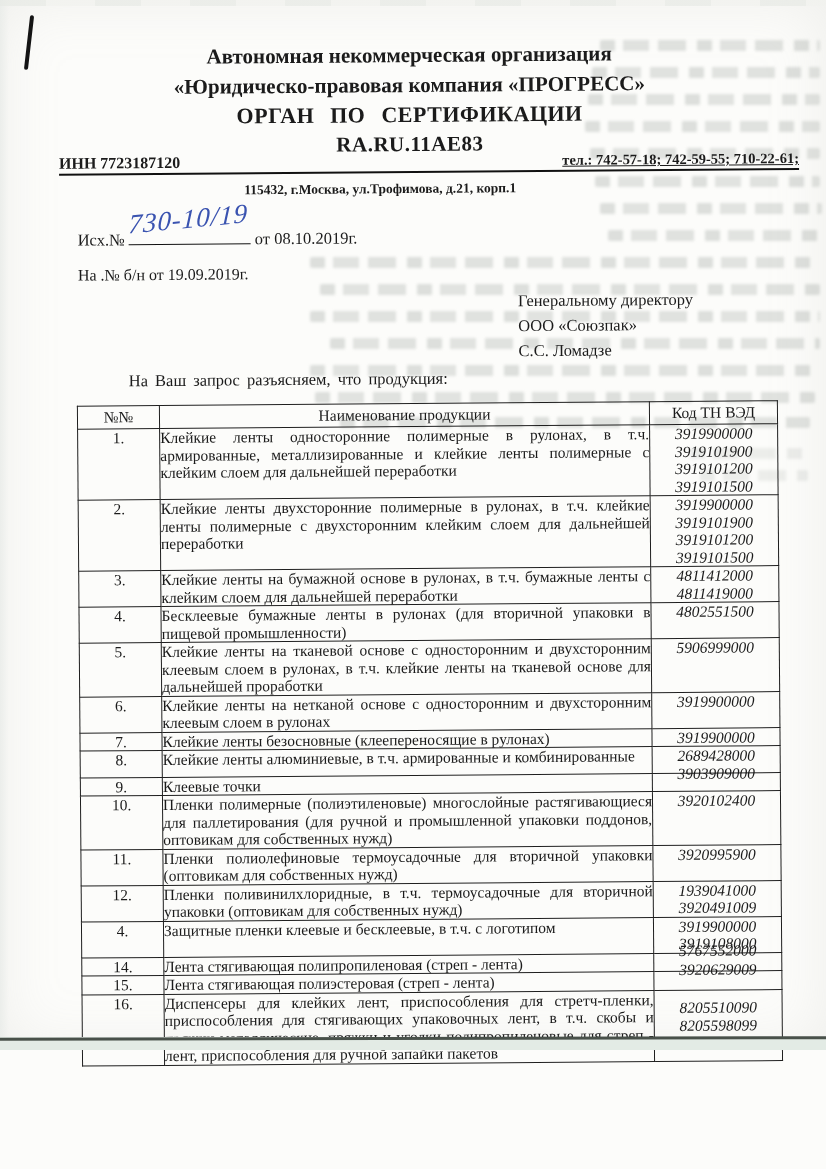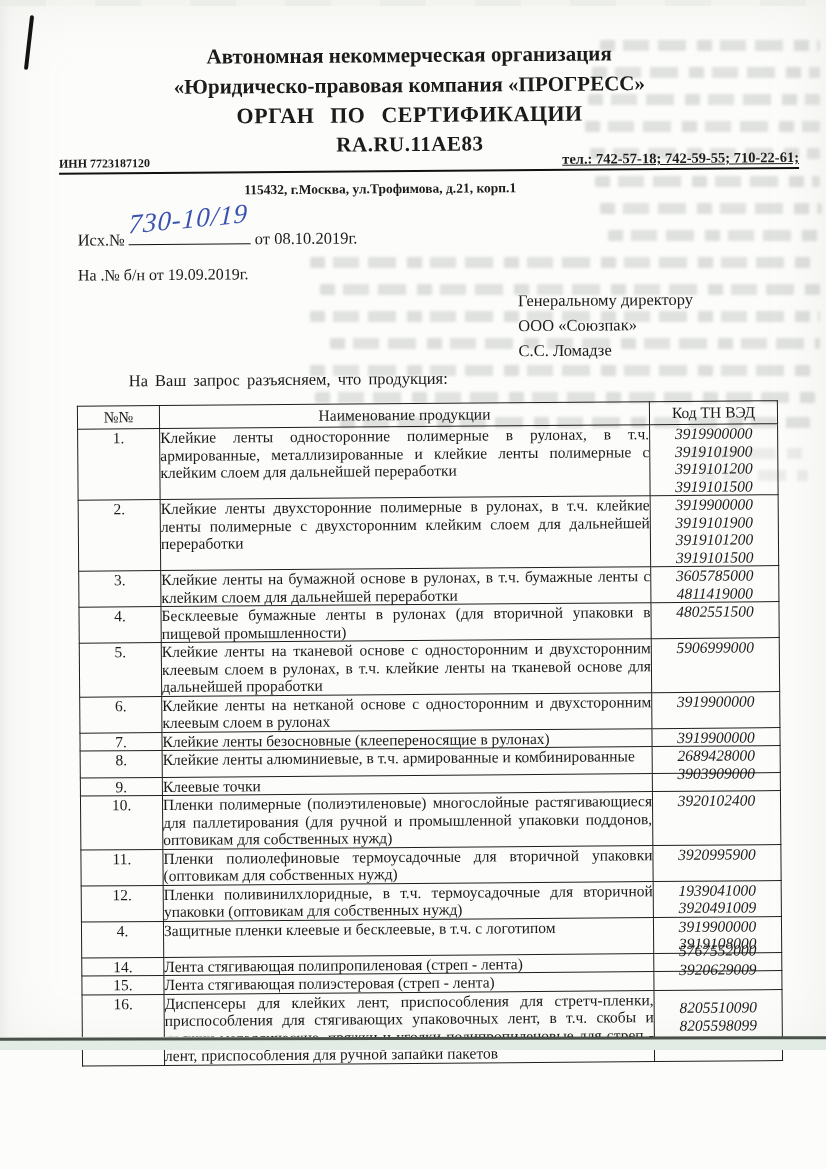--- a/index.html
+++ b/index.html
@@ -25,21 +25,21 @@
   
   .sheet{position:absolute;inset:0;z-index:2;transform:rotate(-.45deg);transform-origin:50% 52%;}
   .pen-mark{position:absolute;top:12px;left:31px;width:3.5px;height:55px;background:#141414;
     border-radius:2px;transform:rotate(7deg);}
   .letterhead{position:absolute;top:40px;left:0;right:0;text-align:center;font-weight:bold;}
   .lh1,.lh2{font-size:21px;line-height:30px;}
   .lh3{font-size:22px;line-height:30px;word-spacing:10px;letter-spacing:.5px;}
   .lh4{font-size:21px;line-height:28px;letter-spacing:.5px;}
   .contact-row{position:absolute;top:152px;left:62px;right:24px;display:flex;
     justify-content:space-between;align-items:flex-end;border-bottom:2.5px solid #111;padding-bottom:1px;}
-  .inn{font-size:12px;font-weight:bold;}
+  .inn{font-size:16px;font-weight:bold;}
   .phones{font-size:14.5px;font-weight:bold;text-decoration:underline;}
   .addr{position:absolute;top:181px;left:0;right:60px;text-align:center;font-weight:bold;font-size:13.5px;}
   .outgoing{position:absolute;top:228px;left:80px;font-size:16.5px;}
   .hand-line{display:inline-block;width:122px;border-bottom:1.5px solid #111;position:relative;
     vertical-align:baseline;height:14px;margin:0 4px;}
   .handwritten{position:absolute;left:0;top:-26px;font-size:27px;font-style:italic;
     letter-spacing:1px;white-space:nowrap;transform:rotate(-5deg) skewX(-8deg);}
   .incoming{position:absolute;top:264px;left:80px;font-size:16px;}
   .addressee{position:absolute;top:289px;left:520px;font-size:16.5px;line-height:25px;}
   .intro{position:absolute;top:369px;left:130px;font-size:16.5px;word-spacing:3px;}
@@ -147,21 +147,21 @@
               <div class="code">3919900000</div>
               <div class="code">3919101900</div>
               <div class="code">3919101200</div>
               <div class="code">3919101500</div>
             </td>
           </tr>
           <tr class="r3">
             <td class="c-num">3.</td>
             <td class="c-name">Клейкие ленты на бумажной основе в рулонах, в т.ч. бумажные ленты с клейким слоем для дальнейшей переработки</td>
             <td class="c-codes">
-              <div class="code">3605785000</div>
+              <div class="code">4811412000</div>
               <div class="code">4811419000</div>
             </td>
           </tr>
           <tr class="r4">
             <td class="c-num">4.</td>
             <td class="c-name">Бесклеевые бумажные ленты в рулонах (для вторичной упаковки в пищевой промышленности)</td>
             <td class="c-codes">
               <div class="code">4802551500</div>
             </td>
           </tr>

